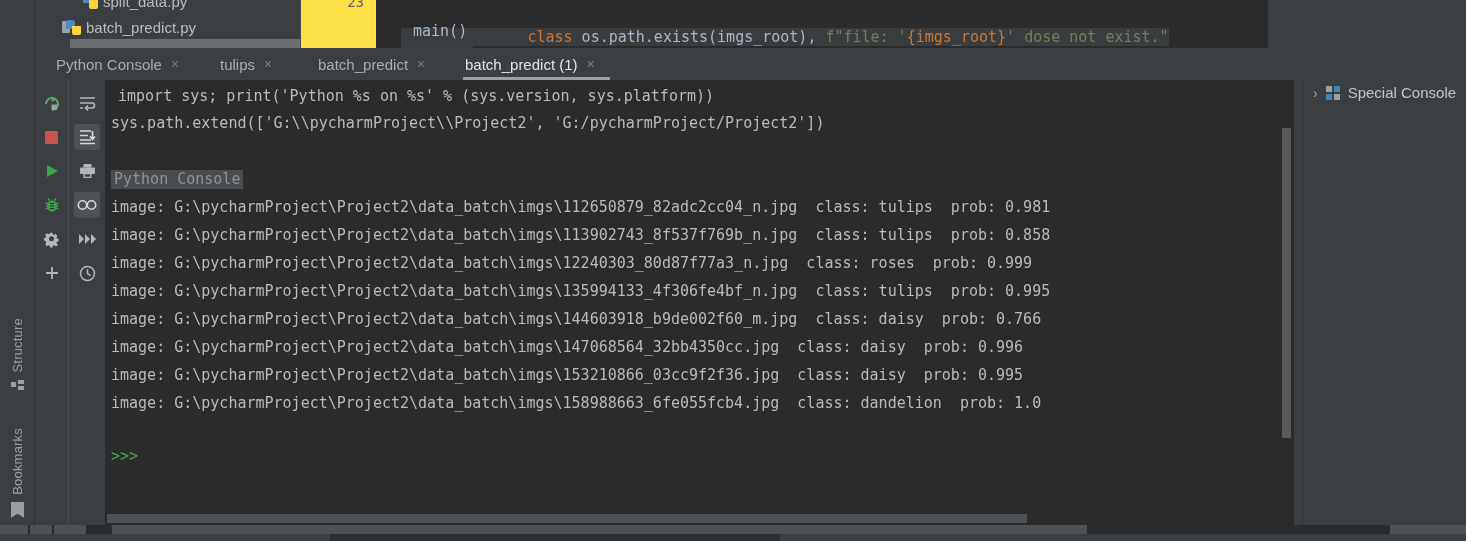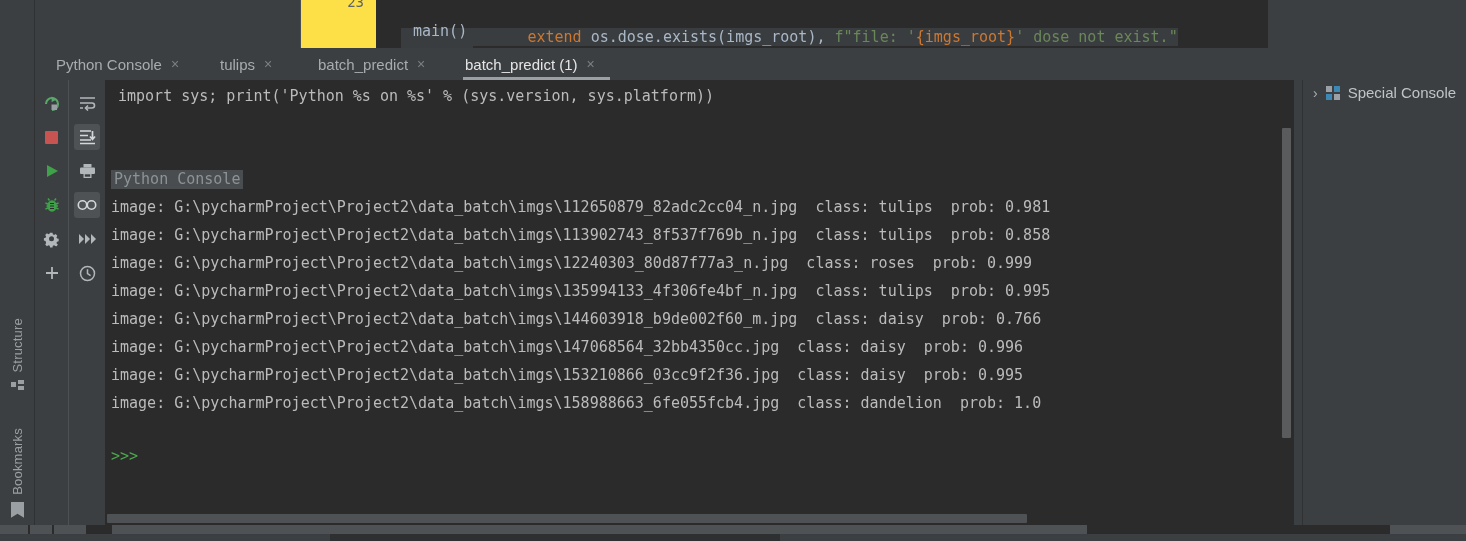--- a/index.html
+++ b/index.html
@@ -112,28 +112,46 @@
   .statusbar { position:absolute; left:0; top:534px; width:1466px; height:7px; background:#3c3f41; }
   .sb-seg { position:absolute; top:0; height:7px; }
 </style>
 </head>
 <body>
 
 <div class="root">
 
   <div class="topstrip">
 
+    <div class="tree-col">
+      <div class="tree-row r1">
+        <span class="py-icon">
+            <i class="b"></i>
+            <i class="y"></i>
+          </span>
+        <span>split_data.py</span>
+      </div>
+      <div class="tree-row r2">
+        <span class="py-icon">
+            <i class="pg"></i>
+            <i class="b"></i>
+            <i class="y"></i>
+          </span>
+        <span>batch_predict.py</span>
+      </div>
+      <div class="tree-sel"></div>
+    </div>
 
     <div class="editor-pane">
       <div class="gutter">
         <span class="lnum">23</span>
       </div>
       <div class="codeline">
         <span class="hl">
-          <span class="pl">    </span><span class="kw">extend</span><span class="pl"> os.dose.exists(imgs_root), </span><span class="str">f"file: '</span><span class="brc">{imgs_root}</span><span class="str">' dose not exist."</span>
+          <span class="pl">    </span><span class="kw">class</span><span class="pl"> os.path.exists(imgs_root), </span><span class="str">f"file: '</span><span class="brc">{imgs_root}</span><span class="str">' dose not exist."</span>
         </span>
       </div>
       <div class="main-call">main()</div>
     </div>
     <div class="editor-right"></div>
   </div>
 
   <div class="tabbar">
     <div class="tab" style="left:19px;">
       <span class="lbl">Python Console</span>
@@ -248,20 +266,21 @@
       <svg width="17" height="17" viewBox="0 0 17 17" fill="none" stroke="#b2b7ba" stroke-width="1.5">
         <circle cx="8.5" cy="8.5" r="7"></circle>
           <path d="M8.5 4.2 V8.7 L11.6 10.6"></path>
       </svg>
     </div>
   </div>
 
   <div class="console">
 
     <div class="con-line" style="top:8px;margin-left:7px;">import sys; print('Python %s on %s' % (sys.version, sys.platform))</div>
+    <div class="con-line" style="top:35px;">sys.path.extend(['G:\\pycharmProject\\Project2', 'G:/pycharmProject/Project2'])</div>
 
     <div class="con-badge" style="top:90px;">Python Console</div>
 
     <div class="con-line" style="top:119px;">image: G:\pycharmProject\Project2\data_batch\imgs\112650879_82adc2cc04_n.jpg  class: tulips  prob: 0.981</div>
     <div class="con-line" style="top:147px;">image: G:\pycharmProject\Project2\data_batch\imgs\113902743_8f537f769b_n.jpg  class: tulips  prob: 0.858</div>
     <div class="con-line" style="top:175px;">image: G:\pycharmProject\Project2\data_batch\imgs\12240303_80d87f77a3_n.jpg  class: roses  prob: 0.999</div>
     <div class="con-line" style="top:203px;">image: G:\pycharmProject\Project2\data_batch\imgs\135994133_4f306fe4bf_n.jpg  class: tulips  prob: 0.995</div>
     <div class="con-line" style="top:231px;">image: G:\pycharmProject\Project2\data_batch\imgs\144603918_b9de002f60_m.jpg  class: daisy  prob: 0.766</div>
     <div class="con-line" style="top:259px;">image: G:\pycharmProject\Project2\data_batch\imgs\147068564_32bb4350cc.jpg  class: daisy  prob: 0.996</div>
     <div class="con-line" style="top:287px;">image: G:\pycharmProject\Project2\data_batch\imgs\153210866_03cc9f2f36.jpg  class: daisy  prob: 0.995</div>

